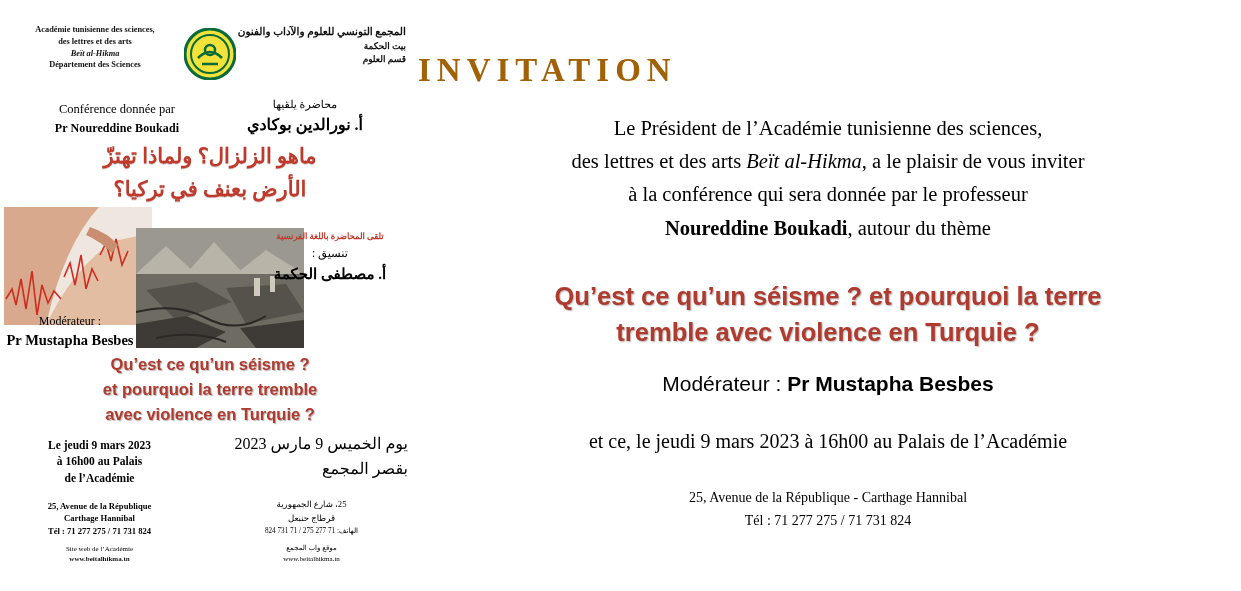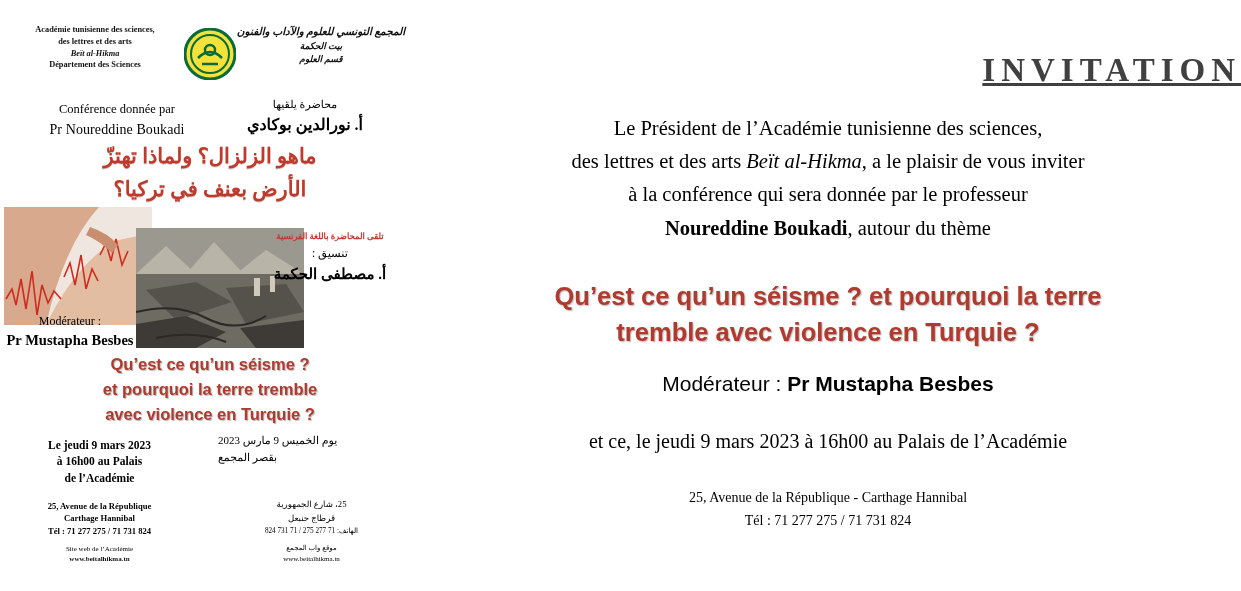--- a/index.html
+++ b/index.html
@@ -60,40 +60,39 @@
   .logo {
     position: absolute;
     left: 184px; top: 6px;
     width: 52px; height: 52px;
   }
   .logo svg { display:block; }
   .acad-ar {
     position: absolute;
     right: 12px; top: 2px;
     width: 170px;
-    text-align: center;
+    text-align: right;
     direction: rtl;
     font-size: 10.5px;
     font-weight: bold;
     line-height: 1.5;
     color: #111;
-    font-style: italic;
   }
   .acad-ar .sub { font-size: 9px; font-weight: bold; }
 
   
   .conf-fr {
     position: absolute;
     left: 22px; top: 100px;
     width: 190px;
     text-align: center;
     line-height: 1.5;
   }
   .conf-fr .l1 { font-size: 12.5px; }
-  .conf-fr .l2 { font-size: 14px; font-weight: normal; letter-spacing: .1px;}
+  .conf-fr .l2 { font-size: 12px; font-weight: bold; letter-spacing: .1px;}
   .conf-ar {
     position: absolute;
     right: 18px; top: 96px;
     width: 190px;
     text-align: center;
     direction: rtl;
     line-height: 1.55;
   }
   .conf-ar .l1 { font-size: 11px; }
   .conf-ar .l2 { font-size: 16px; font-weight: bold; }
@@ -169,23 +168,23 @@
     width: 175px;
     text-align: center;
     font-size: 11.5px;
     font-weight: bold;
     line-height: 1.42;
   }
   .when-ar {
     position: absolute;
     right: 10px; top: 432px;
     width: 190px;
-    text-align: left;
-    direction: rtl;
-    font-size: 11px;
+    text-align: right;
+    direction: rtl;
+    font-size: 16px;
     line-height: 1.55;
   }
   .addr-fr {
     position: absolute;
     left: 12px; top: 500px;
     width: 175px;
     text-align: center;
     font-size: 8.6px;
     font-weight: bold;
     line-height: 1.45;
@@ -222,26 +221,25 @@
   
   .invite {
     position: relative;
     flex: 1 1 auto;
     height: 591px;
   }
   .inv-title {
     position: absolute;
     left: 0; top: 52px;
     width: 100%;
-    text-align: right;
+    text-align: left;
     font-size: 33px;
     font-weight: bold;
     letter-spacing: 6px;
-    color: #404040;
-    text-decoration: underline;
+    color: #a16207;
   }
   .inv-body {
     position: absolute;
     left: 40px; top: 112px;
     width: 740px;
     text-align: center;
     font-size: 20.5px;
     line-height: 1.62;
   }
   .inv-body .it { font-style: italic; }

